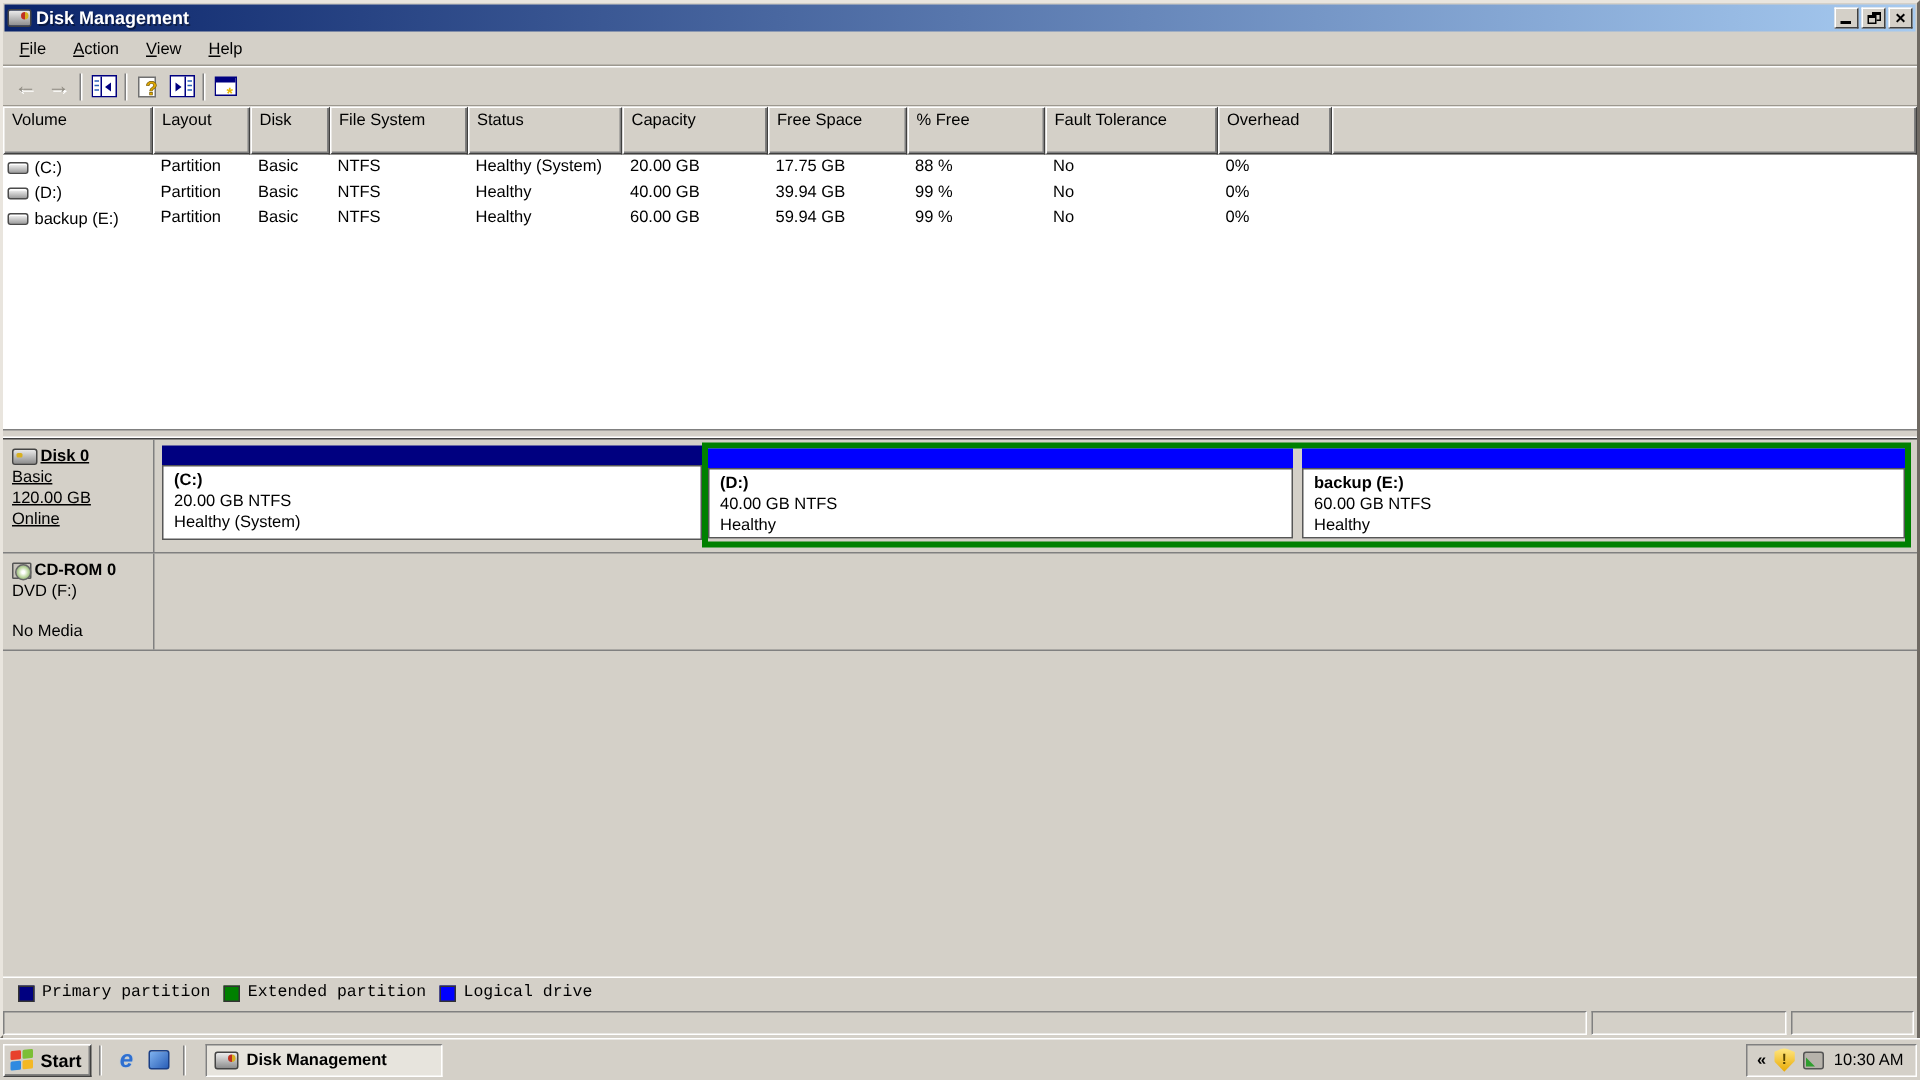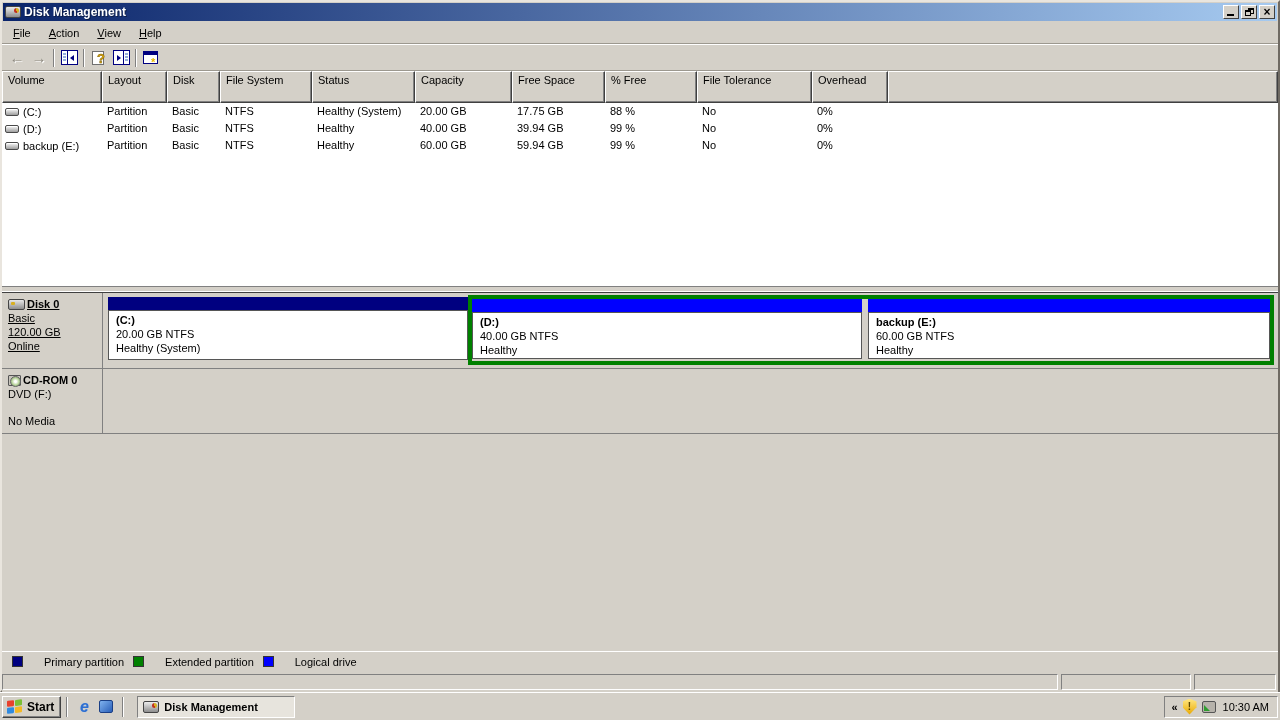--- a/index.html
+++ b/index.html
@@ -84,21 +84,21 @@
     padding:2px 0 0 7px; line-height:14px; overflow:hidden; white-space:nowrap; }
   .p-label { font-weight:bold; }
   .ext-wrap { position:absolute; top:2px; height:70px;
     border:4px solid var(--c-extended_border,#008000); }
   .ext-wrap .part { top:0; height:62px; }
   .ext-wrap .part-box { height:47px; }
   .graph-fill { flex:1; }
 
   
   .legend { height:21px; border-top:1px solid #fff; display:flex; align-items:center; padding-left:10px; }
-  .leg-item { display:flex; align-items:flex-start; gap:21px; margin-right:9px; }
+  .leg-item { display:flex; align-items:flex-end; gap:5px; margin-right:9px;font-family:Liberation Mono, monospace; }
   .leg-sq { width:11px; height:11px; border:1px solid #333; }
 
   
   .statusbar { height:20px; display:flex; gap:3px; padding:2px 2px 2px 0; }
   .status-seg { border:1px solid; border-color:#808080 #fff #fff #808080; }
   .status-seg.s1 { flex:1; }
   .status-seg.s2 { width:130px; }
   .status-seg.s3 { width:82px; }
 
   
@@ -218,21 +218,21 @@
     <div class="list-pane">
       <div class="vt-grid vt-head">
         <div class="vt-hcell">Volume</div>
         <div class="vt-hcell">Layout</div>
         <div class="vt-hcell">Disk</div>
         <div class="vt-hcell">File System</div>
         <div class="vt-hcell">Status</div>
         <div class="vt-hcell">Capacity</div>
         <div class="vt-hcell">Free Space</div>
         <div class="vt-hcell">% Free</div>
-        <div class="vt-hcell">File Tolerance</div>
+        <div class="vt-hcell">Fault Tolerance</div>
         <div class="vt-hcell">Overhead</div>
         <div class="vt-hcell"></div>
       </div>
 
       <div class="vt-grid vt-row">
         <div class="vt-cell vol">
             <span class="drive-ico"></span>
             <span>(C:)</span>
           </div>
         <div class="vt-cell">Partition</div>

